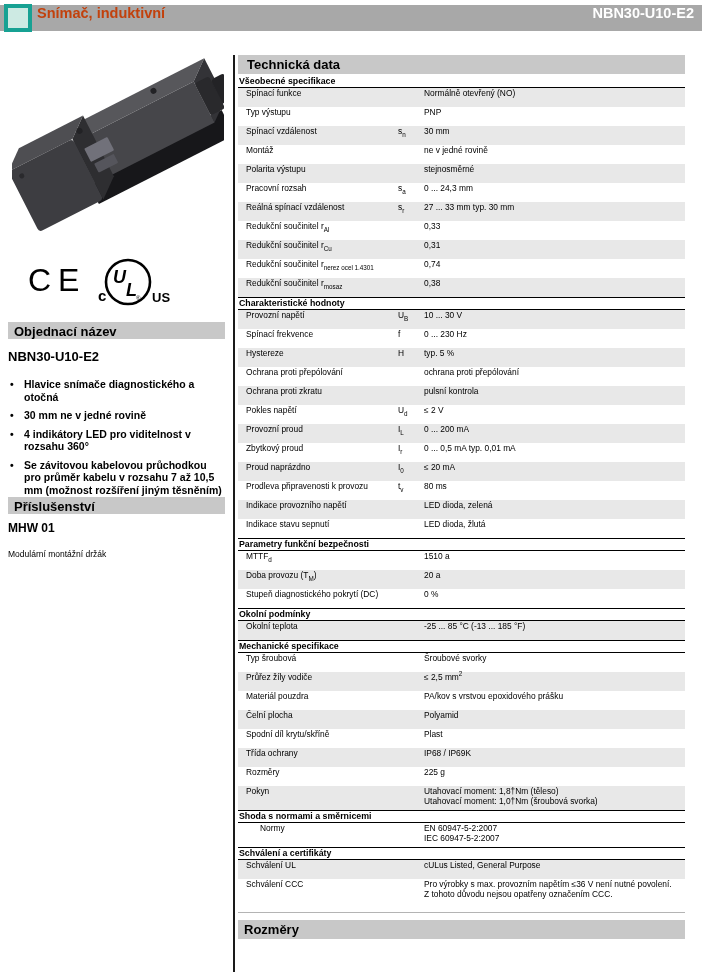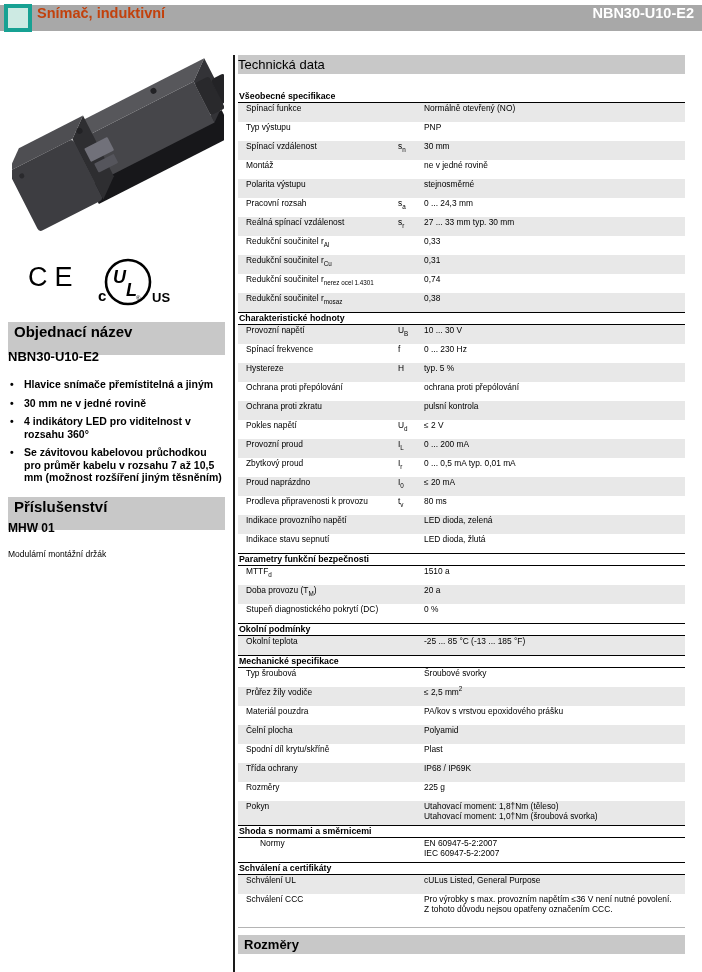--- a/index.html
+++ b/index.html
@@ -9,35 +9,35 @@
   .hdr-bar{position:absolute;left:0;top:5px;width:702px;height:26px;background:#a8a8a8}
   .hdr-title{position:absolute;left:37px;top:5px;font-size:14.5px;font-weight:bold;color:#c2410c}
   .hdr-model{position:absolute;right:8px;top:5px;font-size:14.5px;font-weight:bold;color:#fff}
   .hdr-sq{position:absolute;left:4px;top:4px;width:20px;height:20px;background:#cdeae3;border:4px solid #17a193}
   
   .vdivider{position:absolute;left:233px;top:55px;width:2px;height:917px;background:#1a1a1a}
   .leftcol{position:absolute;left:0;top:40px;width:233px;height:932px}
   .rightcol{position:absolute;left:238px;top:55px;width:447px}
   
   .photo{position:absolute;left:12px;top:15px}
-  .ce{position:absolute;left:28px;top:222px;font-size:27px;letter-spacing:7px;font-weight:400}
+  .ce{position:absolute;left:28px;top:222px;font-size:32px;letter-spacing:7px;font-weight:400}
   .ullogo{position:absolute;left:86px;top:210px}
-  .secbar{background:#c8c8c8;height:33px;line-height:19px;font-size:15px;font-weight:bold;padding-left:6px}
+  .secbar{background:#c8c8c8;height:17px;line-height:19px;font-size:13px;font-weight:bold;padding-left:6px}
   .ord-bar{position:absolute;left:8px;top:282px;width:211px}
   .ord-model{position:absolute;left:8px;top:309px;font-size:13px;font-weight:bold}
   .features{position:absolute;left:10px;top:338px;width:214px}
   .bullet{display:flex;font-size:10.5px;font-weight:bold;line-height:12.5px;margin-bottom:6px}
   .bullet .dot{width:14px;flex:0 0 14px}
   .acc-bar{position:absolute;left:8px;top:457px;width:211px}
   .acc-list{position:absolute;left:8px;top:481px;width:214px}
   .acc-name{font-size:12px;font-weight:bold}
   .acc-desc{font-size:8.5px;margin-top:14px}
   
-  .tech-bar{height:19px;line-height:19px;background:#c8c8c8;font-size:13px;font-weight:normal;padding-left:0}
-  .tbl{margin-top:17px}
+  .tech-bar{height:19px;line-height:19px;background:#c8c8c8;font-size:13px;font-weight:bold;padding-left:9px}
+  .tbl{margin-top:2px}
   .tbl-sec{height:11px;line-height:11px;font-size:8.8px;font-weight:bold;
            border-top:1px solid #000;border-bottom:1px solid #000;padding-left:1px}
   .tbl-sec.first{border-top:none}
   .tbl-row{position:relative;height:19px;line-height:10.4px;font-size:8.4px;white-space:nowrap}
   .tbl-row.dbl{height:24px}
   .tbl-row.shaded{background:#e8e8e8}
   .lab{position:absolute;left:8px}
   .lab.ind2{left:22px}
   .sym{position:absolute;left:160px}
   .val{position:absolute;left:186px}
@@ -94,21 +94,21 @@
     <text x="50" y="50" font-size="6">®</text>
     <text x="12" y="51" font-size="15" font-weight="bold">c</text>
     <text x="66" y="52" font-size="13" font-weight="bold">US</text>
   </svg>
 
   <div class="secbar ord-bar">Objednací název</div>
   <div class="ord-model">NBN30-U10-E2</div>
   <div class="features">
       <div class="bullet">
         <span class="dot">•</span>
-        <span>Hlavice snímače přemístitelná a jiným</span>
+        <span>Hlavice snímače diagnostického a otočná</span>
       </div>
       <div class="bullet">
         <span class="dot">•</span>
         <span>30 mm ne v jedné rovině</span>
       </div>
       <div class="bullet">
         <span class="dot">•</span>
         <span>4 indikátory LED pro viditelnost v rozsahu 360°</span>
       </div>
       <div class="bullet">

